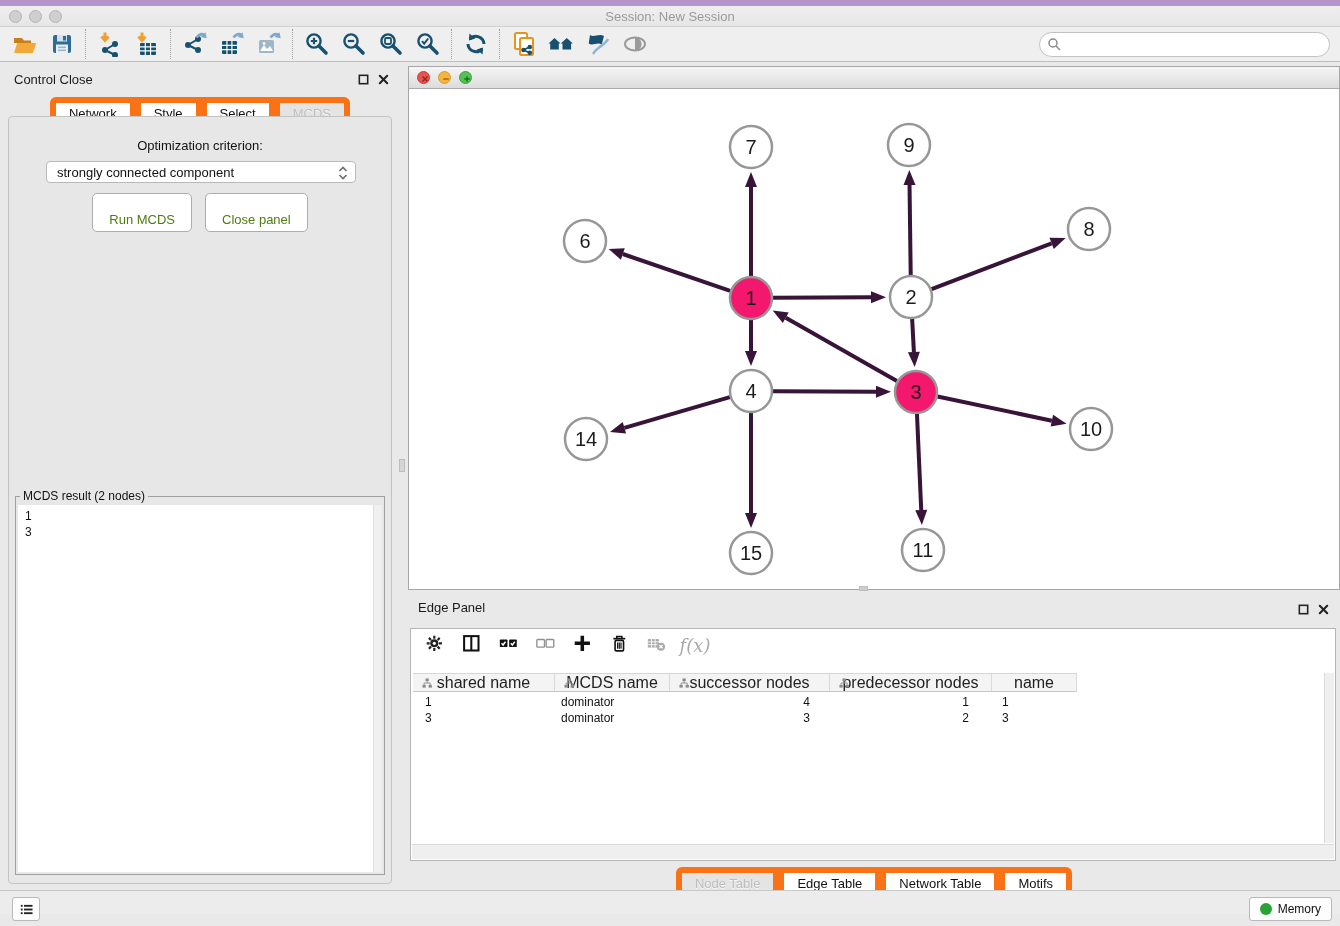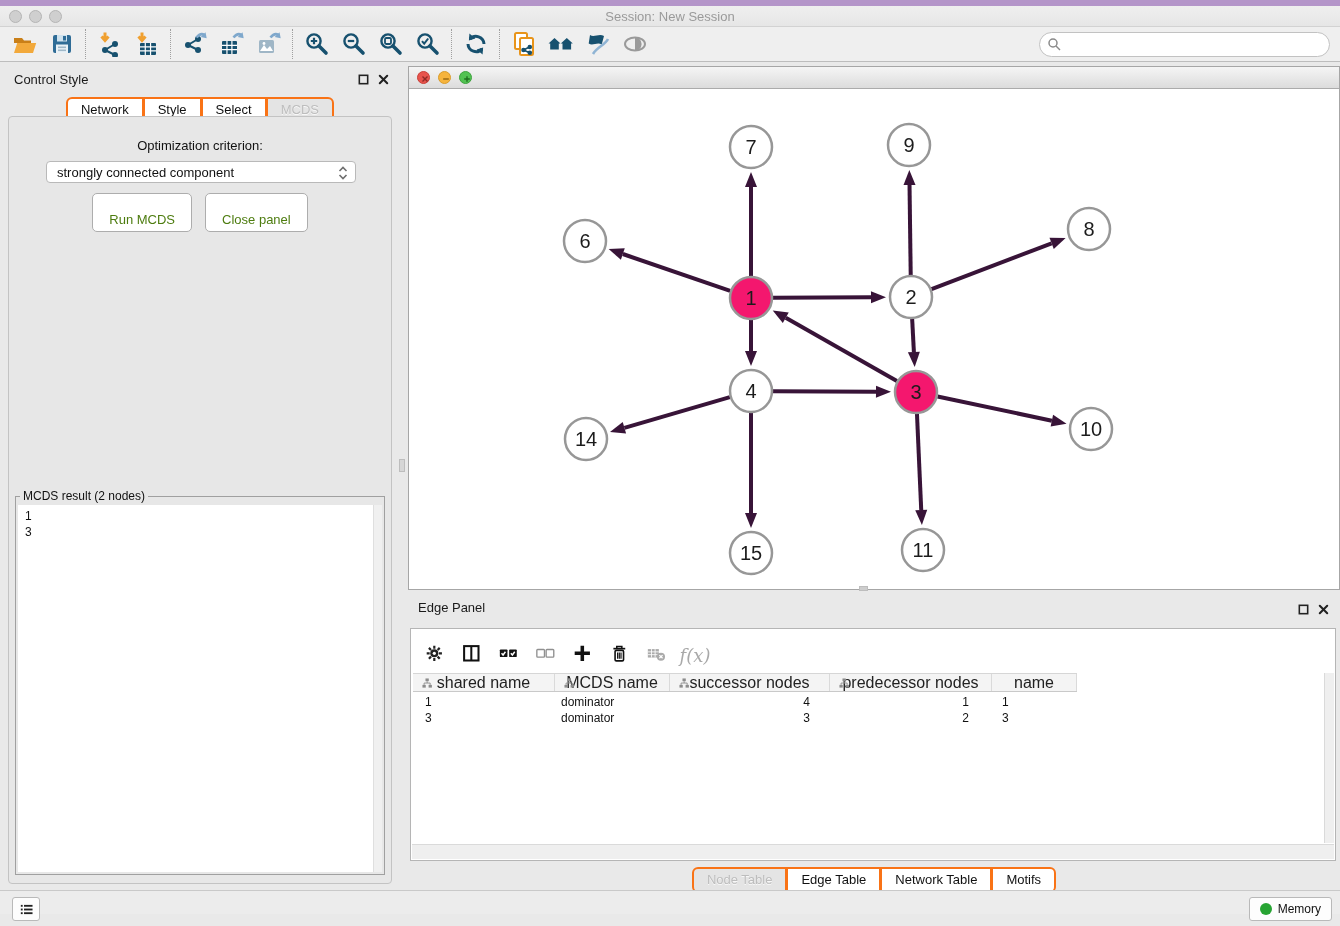--- a/index.html
+++ b/index.html
@@ -24,21 +24,21 @@
   .search-wrap svg { width:15px; height:15px; flex:none; }
   .search-input { border:none; outline:none; flex:1; height:20px; font-size:13px; background:transparent; }
 
   
   .cpanel-header { position:absolute; left:0; top:68px; width:400px; height:24px; }
   .cpanel-title { position:absolute; left:14px; top:4px; font-size:13px; color:#1A1A1A; }
   .panel-hicons { position:absolute; right:10px; top:5px; display:flex; gap:7px; }
   .panel-hicons svg { width:13px; height:13px; }
 
   .cp-tabs { position:absolute; left:0; top:97px; width:400px; display:flex; justify-content:center; }
-  .seg { font-size:13px; padding:3px 13px 4px; background:#fff; border:2px solid #f97316; margin-left:-1px; color:#111; white-space:nowrap; }
+  .seg { font-size:13px; padding:3px 13px 4px; background:#fff; border:6px solid #f97316; margin-left:-1px; color:#111; white-space:nowrap; }
   .seg:first-child { border-top-left-radius:6px; border-bottom-left-radius:6px; margin-left:0; }
   .seg:last-child { border-top-right-radius:6px; border-bottom-right-radius:6px; }
   .seg.active { background:#E4E4E4; color:#BDBDBD; text-shadow:0 1px 0 #F8F8F8; }
 
   .cp-body { position:absolute; left:8px; top:116px; width:384px; height:768px;
     background:#E7E7E7; border:1px solid #C3C3C3; border-radius:4px; }
   .opt-label { position:absolute; left:0; right:0; top:21px; text-align:center; font-size:13px; color:#111; }
   .cp-select { position:absolute; left:37px; top:44px; width:310px; height:22px; background:#fff;
     border:1px solid #B9B9B9; border-radius:4px; font-size:13px; color:#111; display:flex; align-items:center; padding-left:10px; }
   .cp-select svg { position:absolute; right:5px; top:3px; width:14px; height:16px; }
@@ -67,21 +67,21 @@
   .light.green { background:#52C252; border:1px solid #3EA23E; }
   .net-title { position:absolute; left:0; right:0; top:3px; text-align:center; font-size:13px; color:#2B2B2B; }
   .net-canvas { position:absolute; left:0; top:22px; width:930px; height:500px; background:#fff; }
   .net-grip { position:absolute; left:450px; top:519px; width:9px; height:5px; background:#CDCDCD; border:1px solid #BDBDBD; }
 
   
   .tpanel-header { position:absolute; left:408px; top:598px; width:932px; height:20px; }
   .tpanel-title { position:absolute; left:10px; top:2px; font-size:13px; color:#1A1A1A; }
   .tp-container { position:absolute; left:410px; top:628px; width:926px; height:233px;
     background:#fff; border:1px solid #B5B5B5; }
-  .tp-toolbar { position:absolute; left:8px; top:0; height:42px; display:flex; align-items:flex-end; gap:3px; }
+  .tp-toolbar { position:absolute; left:8px; top:0; height:42px; display:flex; align-items:flex-start; gap:3px; }
   .tp-btn { width:34px; height:32px; display:flex; align-items:center; justify-content:center; background:none; border:none; }
   .tp-btn svg { width:22px; height:22px; }
   .fx { font-family:"DejaVu Serif", serif; font-style:italic; font-size:18px; color:#A9A9A9; }
 
   .tp-header { position:absolute; left:2px; top:44px; height:19px; display:flex;
     background:#F4F4F4; border-top:1px solid #D6D6D6; border-bottom:1px solid #C9C9C9; }
   .tp-hcell { position:relative; font-size:16px; color:#222; display:flex; align-items:center; justify-content:center; border-right:1px solid #DADADA; }
   .tp-hcell svg { position:absolute; left:9px; top:4px; width:11px; height:11px; }
   .tp-rows { position:absolute; left:2px; top:65px; }
   .tp-row { display:flex; height:16px; }
@@ -262,21 +262,21 @@
     <div class="search-wrap">
       <svg viewBox="0 0 15 15">
           <circle cx="6" cy="6" r="4" stroke="#8A8A8A" stroke-width="1.5" fill="none"></circle>
           <path d="M9 9l4 4" stroke="#8A8A8A" stroke-width="1.5"></path>
         </svg>
       <input class="search-input" placeholder="" style="">
     </div>
   </div>
 
   <div class="cpanel-header">
-    <span class="cpanel-title">Control Style</span>
+    <span class="cpanel-title">Control Close</span>
     <span class="panel-hicons">
       <svg viewBox="0 0 14 14">
           <rect x="2.5" y="2.5" width="9" height="9" fill="none" stroke="#222" stroke-width="1.7"></rect>
         </svg>
       <svg viewBox="0 0 14 14">
           <path d="M3 3l8 8M11 3l-8 8" stroke="#222" stroke-width="2.2" stroke-linecap="round"></path>
         </svg>
     </span>
   </div>
   <div class="cp-tabs" id="cp-tabs">

